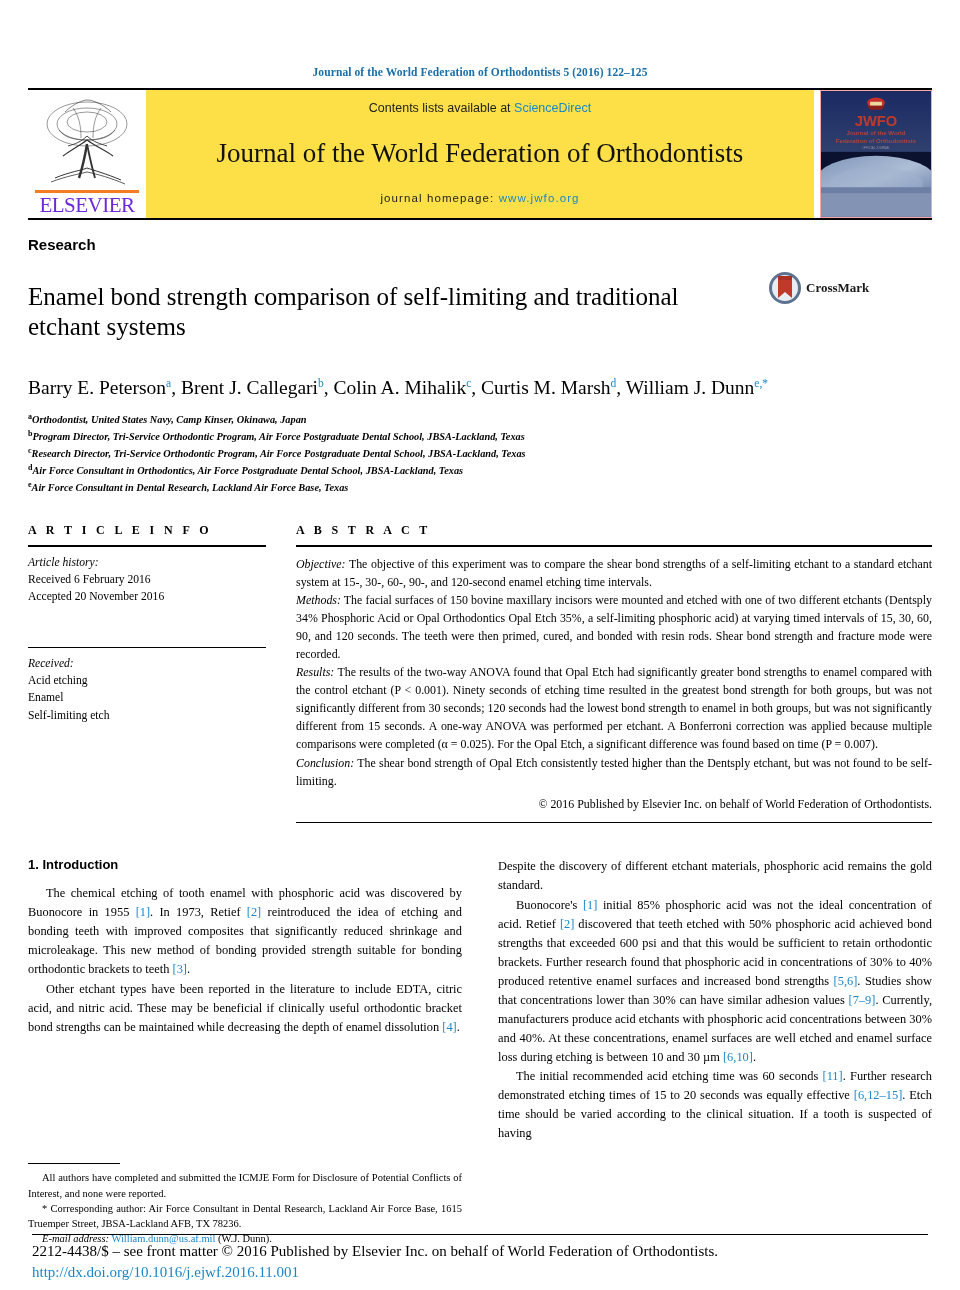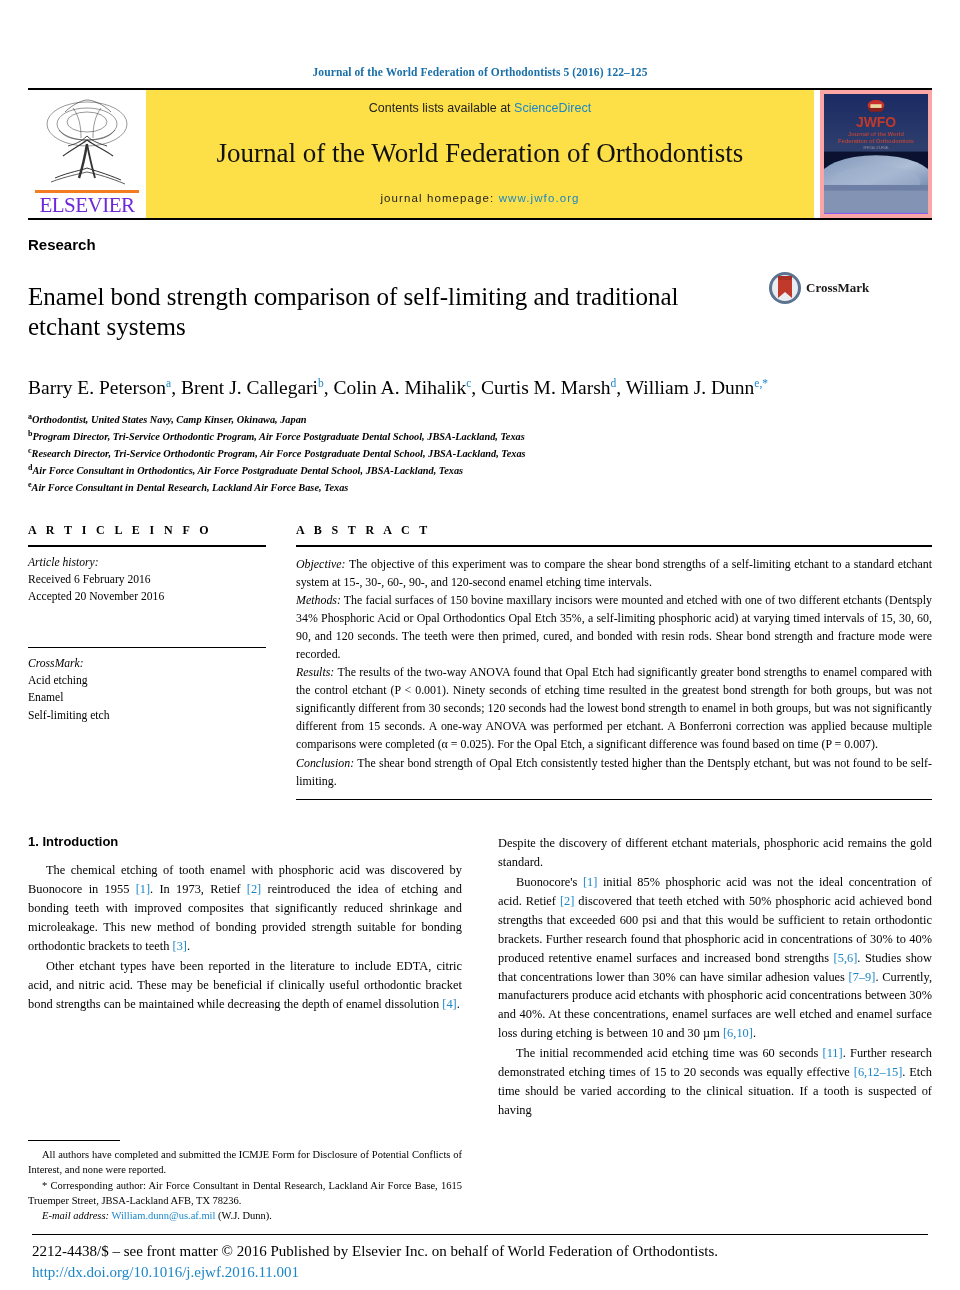--- a/index.html
+++ b/index.html
@@ -98,21 +98,21 @@
     font-family: "Liberation Sans", sans-serif;
     font-size: 11.5px;
     letter-spacing: 1.1px;
     color: #222;
   }
   .homepage .url { color: #1a86c8; }
   .cover {
     width: 112px;
     flex: 0 0 112px;
     margin-left: 6px;
-    border: 4px solid #fca5a5;
+    border: 1px solid #fca5a5;
     box-sizing: border-box;
     position: relative;
     overflow: hidden;
     background: #8b5cf6;
   }
   .cover-inner { position:absolute; inset:0; }
   .rule-mast {
     border-top: 2.5px solid #000;
     margin-top: 0;
   }
@@ -363,35 +363,36 @@
       <div class="hdr">A R T I C L E  I N F O</div>
       <div class="hr-thick"></div>
       <div class="info-block">
         <div class="lbl">Article history:</div>
         <div>Received 6 February 2016</div>
         <div>Accepted 20 November 2016</div>
       </div>
       <div class="kw-gap"></div>
       <div class="hr-thin"></div>
       <div class="info-block">
-        <div class="lbl">CrossMark:</div>
+        <div class="lbl">Received:</div>
         <div>Acid etching</div>
         <div>Enamel</div>
         <div>Self-limiting etch</div>
       </div>
     </div>
 
     <div class="col-abs">
       <div class="hdr">A B S T R A C T</div>
       <div class="hr-thick"></div>
       <div class="abs-body">
         <p style="margin:0"><span class="lbl">Objective:</span><span> The objective of this experiment was to compare the shear bond strengths of a self-limiting etchant to a standard etchant system at 15-, 30-, 60-, 90-, and 120-second enamel etching time intervals.</span></p>
         <p style="margin:0"><span class="lbl">Methods:</span><span> The facial surfaces of 150 bovine maxillary incisors were mounted and etched with one of two different etchants (Dentsply 34% Phosphoric Acid or Opal Orthodontics Opal Etch 35%, a self-limiting phosphoric acid) at varying timed intervals of 15, 30, 60, 90, and 120 seconds. The teeth were then primed, cured, and bonded with resin rods. Shear bond strength and fracture mode were recorded.</span></p>
         <p style="margin:0"><span class="lbl">Results:</span><span> The results of the two-way ANOVA found that Opal Etch had significantly greater bond strengths to enamel compared with the control etchant (P &lt; 0.001). Ninety seconds of etching time resulted in the greatest bond strength for both groups, but was not significantly different from 30 seconds; 120 seconds had the lowest bond strength to enamel in both groups, but was not significantly different from 15 seconds. A one-way ANOVA was performed per etchant. A Bonferroni correction was applied because multiple comparisons were completed (α = 0.025). For the Opal Etch, a significant difference was found based on time (P = 0.007).</span></p>
         <p style="margin:0"><span class="lbl">Conclusion:</span><span> The shear bond strength of Opal Etch consistently tested higher than the Dentsply etchant, but was not found to be self-limiting.</span></p>
+        <div class="copyright">© 2016 Published by Elsevier Inc. on behalf of World Federation of Orthodontists.</div>
       </div>
       <div class="hr-abs-end"></div>
     </div>
   </div>
 
   <div class="body-cols">
 
     <div class="bcol" style="height:390px">
       <div class="sec-title">1. Introduction</div>
       <p class="para">

